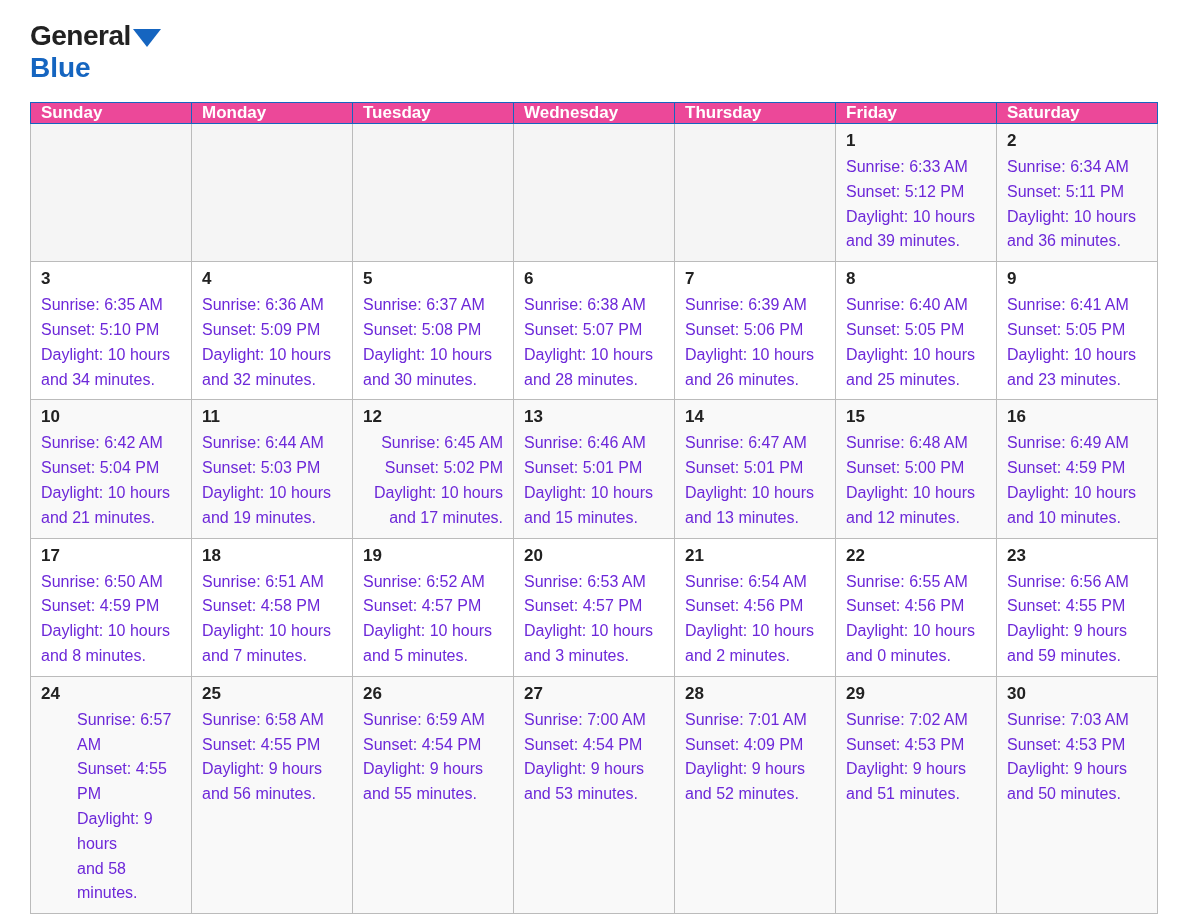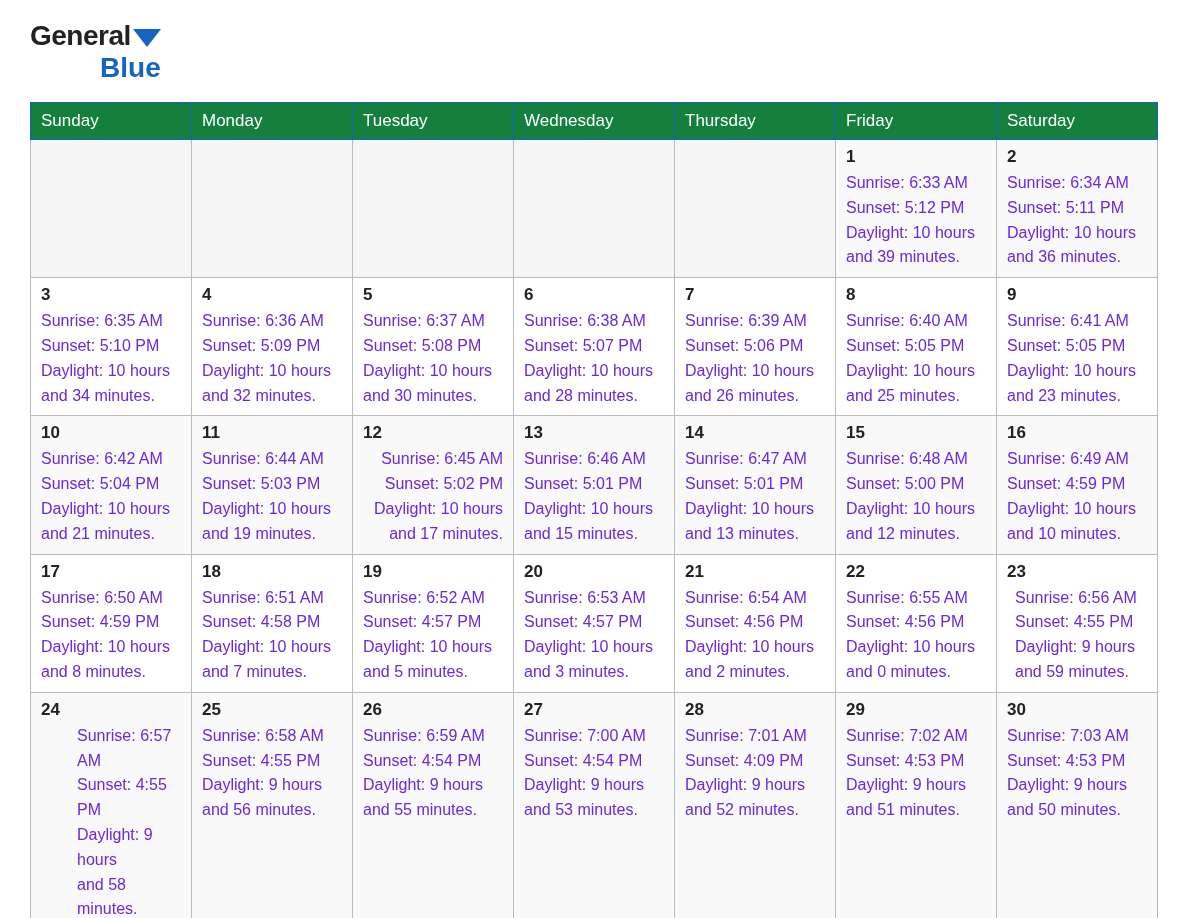--- a/index.html
+++ b/index.html
@@ -13,21 +13,21 @@
     }
     .header {
       display: flex;
       justify-content: space-between;
       align-items: flex-start;
       margin-bottom: 18px;
     }
     .logo {
       display: flex;
       flex-direction: column;
-      align-items: flex-end;
+      align-items: flex-start;
     }
     .logo-general {
       font-size: 28px;
       font-weight: bold;
       color: #222;
       letter-spacing: -0.5px;
     }
     .logo-blue {
       font-size: 28px;
       font-weight: bold;
@@ -59,25 +59,25 @@
       font-size: 22px;
       color: #444;
       margin-top: 4px;
     }
     table {
       width: 100%;
       border-collapse: collapse;
       table-layout: fixed;
     }
     thead tr th {
-      background: #15803d;
+      background: #ec4899;
       color: #fff;
       font-size: 17px;
-      font-weight: 400;
-      padding: 8px 10px;
+      font-weight: 700;
+      padding: 0 10px;
       text-align: left;
       border: 1px solid #1565c0;
     }
     tbody tr td {
       border: 1px solid #bbb;
       vertical-align: top;
       padding: 7px 10px;
       height: 110px;
     }
     .day-num {
@@ -289,21 +289,21 @@
         </td>
         <td>
           <div class="day-num">22</div>
           <div class="sun-info" style="white-space: pre-line;">Sunrise: 6:55 AM
 Sunset: 4:56 PM
 Daylight: 10 hours
 and 0 minutes.</div>
         </td>
         <td>
           <div class="day-num">23</div>
-          <div class="sun-info" style="white-space: pre-line; margin-left: 8px;">Sunrise: 6:56 AM
+          <div class="sun-info" style="white-space: pre-line;">Sunrise: 6:56 AM
 Sunset: 4:55 PM
 Daylight: 9 hours
 and 59 minutes.</div>
         </td>
       </tr>
       <tr>
         <td>
           <div class="day-num">24</div>
           <div class="sun-info" style="white-space: pre-line; margin-left: 36px;">Sunrise: 6:57 AM
 Sunset: 4:55 PM

